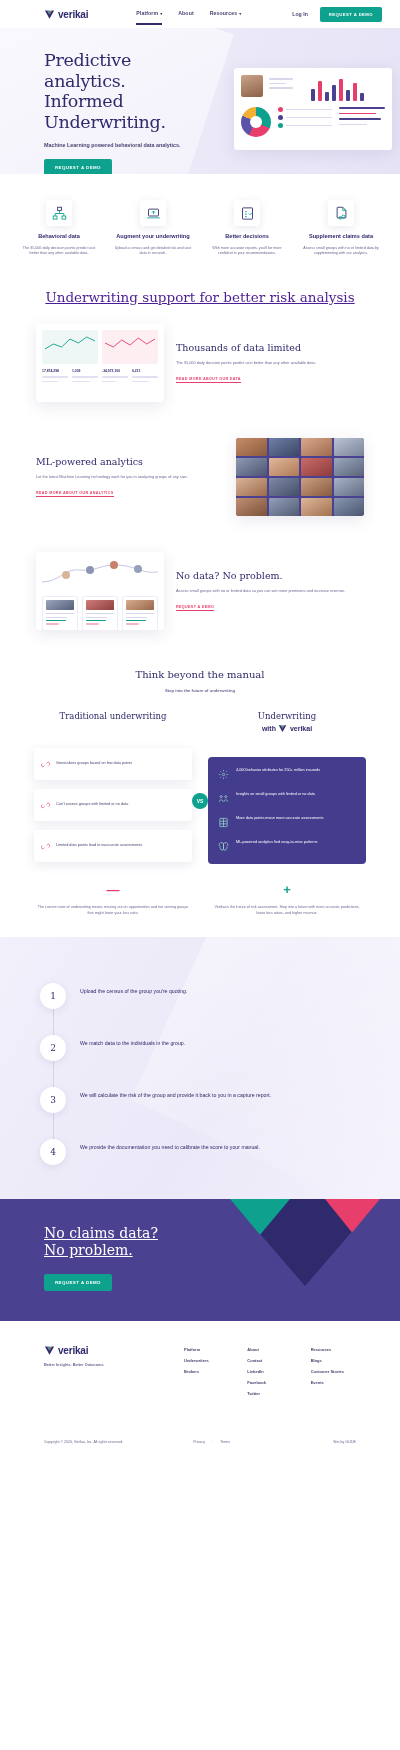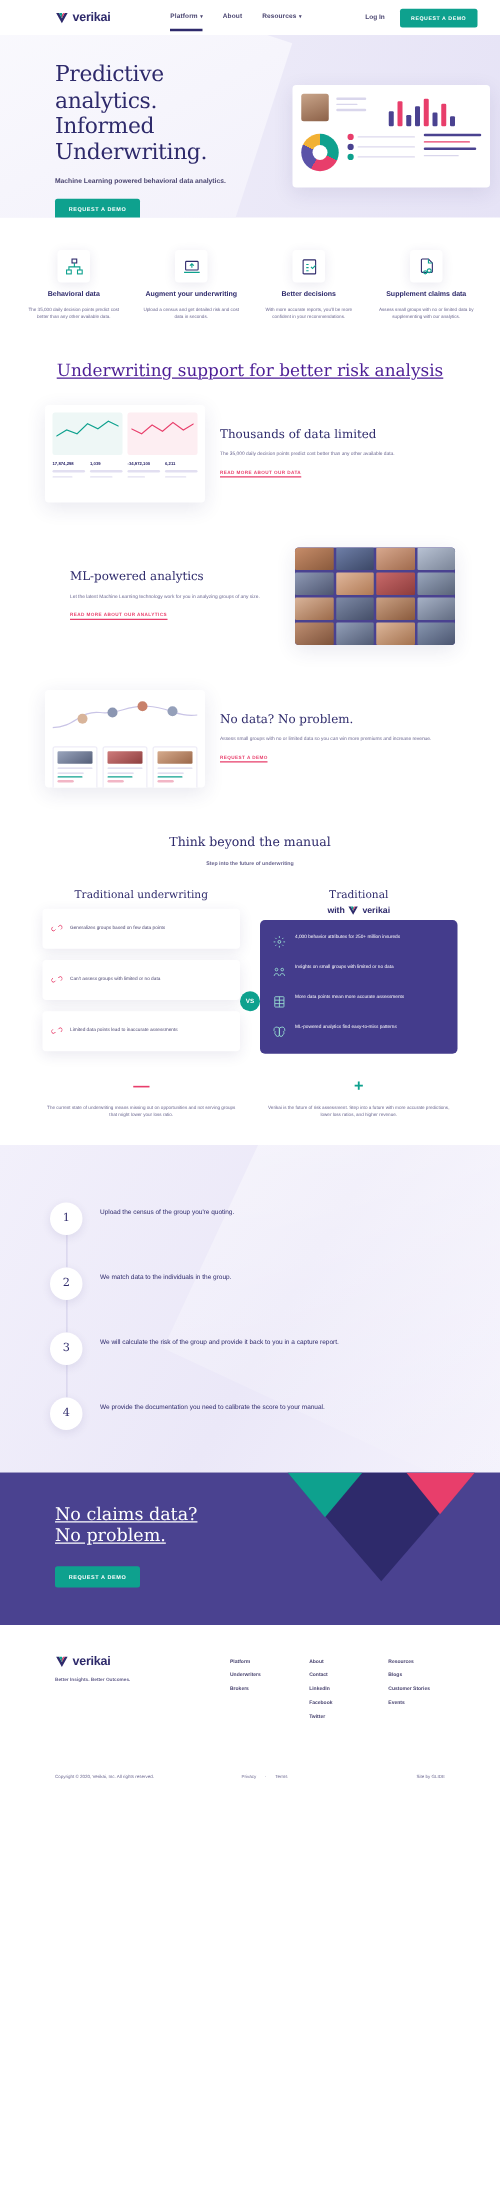--- a/index.html
+++ b/index.html
@@ -101,21 +101,21 @@
   .feat p { font-size: 3.7px; line-height: 1.5; color: #6b6790; margin-top: 5px; padding: 0 5px; }
 
   
   .sec-head {
     font-family: "DejaVu Serif", serif; text-align: center; font-size: 13.5px;
     line-height: 1.3; color: #4c1d95; font-weight: 400; padding: 14px 40px 0; text-decoration: underline;
   }
 
   
   .frow { display: flex; align-items: center; gap: 12px; padding: 18px 36px; }
-  .frow.rev { flex-direction: row-reverse; margin-left: 20px; }
+  .frow.rev { flex-direction: row-reverse; }
   .frow-art {
     width: 128px; height: 78px; border-radius: 3px; background: #fff; flex: none;
     box-shadow: 0 4px 16px rgba(46,42,107,.11); padding: 6px; overflow: hidden;
   }
   .frow-txt { flex: 1; }
   .frow-txt h2 {
     font-family: "DejaVu Serif", serif; font-size: 9.5px; line-height: 1.28;
     color: #2e2a6b; font-weight: 400;
   }
   .frow-txt p { font-size: 3.9px; line-height: 1.62; color: #6b6790; margin-top: 6px; }
@@ -153,21 +153,21 @@
   .think h2 {
     font-family: "DejaVu Serif", serif; font-size: 10px; line-height: 1.3;
     color: #2e2a6b; font-weight: 400;
   }
   .think .sub { font-size: 4.2px; color: #6b6790; margin-top: 7px; font-weight: 600;}
 
   .compare { display: flex; padding: 10px 26px 0; position: relative; }
   .col { flex: 1; padding: 0 8px; }
   .col-title {
     font-family: "DejaVu Serif", serif; text-align: center; font-size: 8.5px;
-    line-height: 1.35; color: #2e2a6b; font-weight: 400; margin-bottom: 4px;
+    line-height: 1.35; color: #2e2a6b; font-weight: 400; margin-bottom: 25px;
   }
   .col-title .with-logo { display: inline-flex; align-items: center; gap: 2.5px; }
   .col-title .with-logo span { font-family:"Liberation Sans",sans-serif; font-size:7px; font-weight:700;}
 
   .trad-item {
     background: #fff; border-radius: 3px; box-shadow: 0 3px 11px rgba(46,42,107,.10);
     padding: 7px 7px; margin-bottom: 9px; display: flex; gap: 6px; align-items: center;
   }
   .trad-item .ic { flex: none; }
   .trad-item p { font-size: 3.8px; line-height: 1.5; color: #4a4570; }
@@ -531,21 +531,21 @@
           <svg width="9" height="9" viewBox="0 0 24 24" fill="none" stroke="#e83e6b" stroke-width="2">
               <path d="M9 15l-2 2a4 4 0 01-5.6-5.6l2-2M15 9l2-2a4 4 0 015.6 5.6l-2 2"></path>
             </svg>
         </span>
         <p>Limited data points lead to inaccurate assessments</p>
       </div>
     </div>
 
     <div class="col">
       <div class="col-title">
-        <div>Traditional</div>
+        <div>Underwriting</div>
         <div class="with-logo">
           <span>with</span>
           <svg width="9" height="9" viewBox="0 0 24 24">
             <path d="M2 3 L12 21 L22 3 L17 3 L12 12 L7 3 Z" fill="#2e2a6b"></path>
             <path d="M7 3 L12 12 L14.5 7.5 L12 3 Z" fill="#0ea18e"></path>
             <path d="M12 12 L17 3 L14.5 3 L12 7.5 Z" fill="#e83e6b"></path>
           </svg>
           <span style="font-size:7px;font-weight:700;color:#2e2a6b">verikai</span>
         </div>
       </div>

